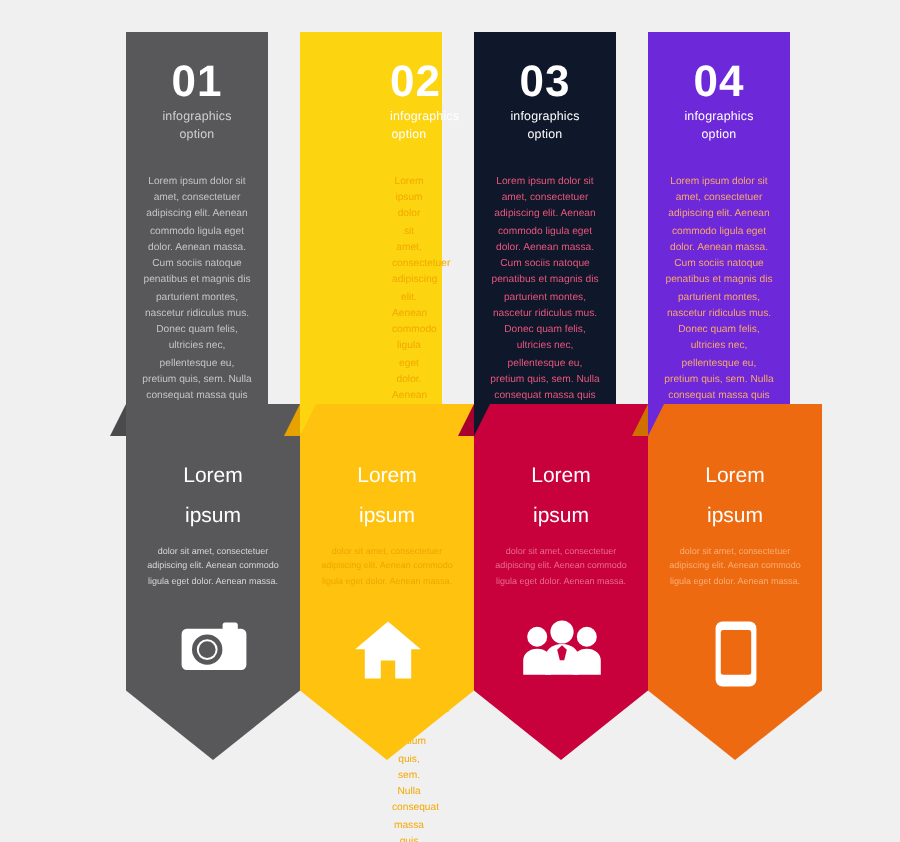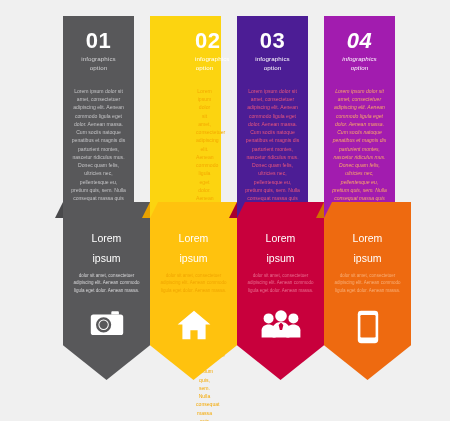--- a/index.html
+++ b/index.html
@@ -118,21 +118,21 @@
         </div>
         <div class="icon-wrap">
           <svg width="34" height="30" viewBox="0 0 34 30">
             <path fill="#ffffff" d="M17 0.8 L33.4 14.6 L28.6 14.6 L28.6 29.2 L20.6 29.2 L20.6 20.2 L13.4 20.2 L13.4 29.2 L5.4 29.2 L5.4 14.6 L0.6 14.6 Z"></path>
           </svg>
         </div>
       </div>
     </div>
     <div class="col col-2" style="left: 229px;">
       <div class="nub" style="background: rgb(168, 0, 47); clip-path: polygon(0px 100%, 100% 0px, 100% 100%);"></div>
-      <div class="upper" style="background: #4c1d95;">
+      <div class="upper" style="background: #0f172a;">
         <div class="num" style="color: rgb(255, 255, 255);">03</div>
         <div class="opt-line" style="color: rgb(255, 255, 255);">infographics</div>
         <div class="opt-line" style="color: rgb(255, 255, 255);">option</div>
         <div class="upper-body" style="color: rgb(232, 85, 126);">Lorem ipsum dolor sit amet, consectetuer adipiscing elit. Aenean commodo ligula eget dolor. Aenean massa. Cum sociis natoque penatibus et magnis dis parturient montes, nascetur ridiculus mus. Donec quam felis, ultricies nec, pellentesque eu, pretium quis, sem. Nulla consequat massa quis enim.</div>
       </div>
       <div class="lower">
         <div class="lower-shape" style="background: rgb(200, 0, 60); clip-path: polygon(9.2% 0px, 100% 0px, 100% 80.5%, 50% 100%, 0px 80.5%, 0px 9%);"></div>
         <div class="lower-content">
           <div class="lorem-h" style="color: rgb(255, 255, 255);">Lorem</div>
           <div class="lorem-h" style="color: rgb(255, 255, 255);">ipsum</div>
@@ -146,21 +146,21 @@
             <path fill="#ffffff" d="M25.4 27.4 v-7.2 c0-3.4 3.1-5.8 7-5.8 s7 2.4 7 5.8 v7.2 z"></path>
             <circle cx="20" cy="6.0" r="5.8" fill="#ffffff"></circle>
             <path fill="#ffffff" d="M11.6 27.4 v-8.6 c0-4.0 3.8-6.8 8.4-6.8 s8.4 2.8 8.4 6.8 v8.6 z"></path>
             <path fill="#c8003c" d="M20 12.6 l2.4 2.3 -1.3 5.2 h-2.2 l-1.3 -5.2 z"></path>
           </svg>
         </div>
       </div>
     </div>
     <div class="col col-3" style="left: 316px;">
       <div class="nub" style="background: rgb(207, 112, 0); clip-path: polygon(0px 100%, 100% 0px, 100% 100%);"></div>
-      <div class="upper" style="background: #a21caf; font-style: italic;">
+      <div class="upper" style="background: #6d28d9;">
         <div class="num" style="color: rgb(255, 255, 255);">04</div>
         <div class="opt-line" style="color: rgb(255, 255, 255);">infographics</div>
         <div class="opt-line" style="color: rgb(255, 255, 255);">option</div>
         <div class="upper-body" style="color: rgb(248, 168, 106);">Lorem ipsum dolor sit amet, consectetuer adipiscing elit. Aenean commodo ligula eget dolor. Aenean massa. Cum sociis natoque penatibus et magnis dis parturient montes, nascetur ridiculus mus. Donec quam felis, ultricies nec, pellentesque eu, pretium quis, sem. Nulla consequat massa quis enim.</div>
       </div>
       <div class="lower">
         <div class="lower-shape" style="background: rgb(238, 106, 16); clip-path: polygon(9.2% 0px, 100% 0px, 100% 80.5%, 50% 100%, 0px 80.5%, 0px 9%);"></div>
         <div class="lower-content">
           <div class="lorem-h" style="color: rgb(255, 255, 255);">Lorem</div>
           <div class="lorem-h" style="color: rgb(255, 255, 255);">ipsum</div>

